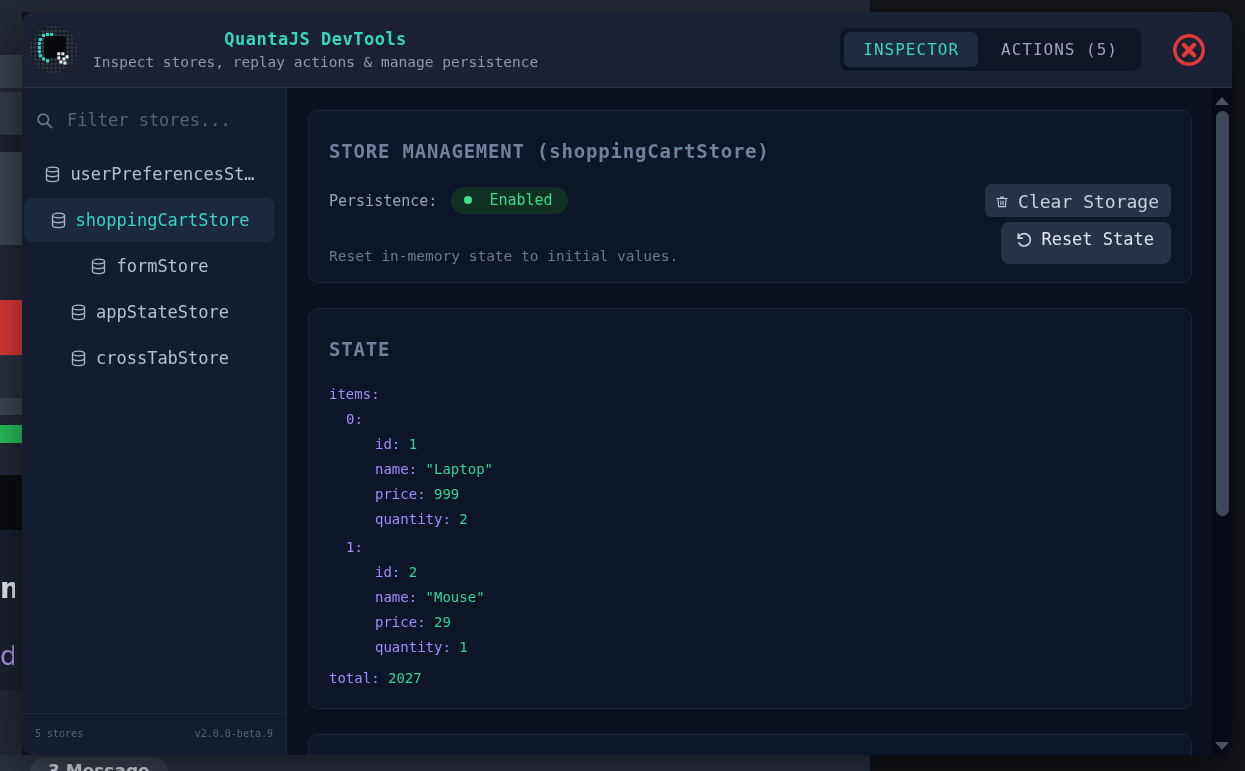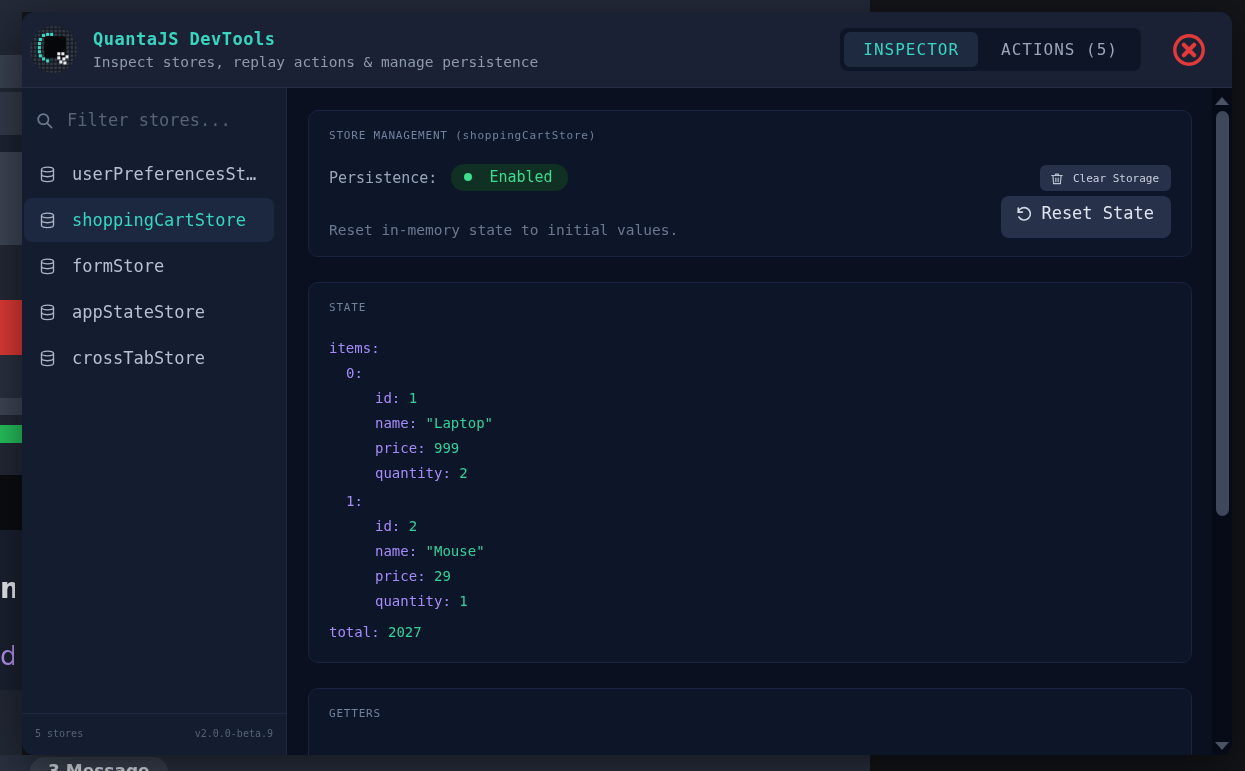--- a/index.html
+++ b/index.html
@@ -30,20 +30,21 @@
     background:#0c1322; border-radius:12px; overflow:hidden;
     display:flex; flex-direction:column;
     box-shadow:0 12px 48px rgba(0,0,0,.55);
   }
 
   
   .hdr {
     height:76px; flex:0 0 76px; background:#1a2134;
     display:flex; align-items:center; gap:15px; padding:0 24px 0 7px;
     border-bottom:1px solid #242e47;
+    text-align:center;
   }
   .hdr-titles { display:flex; flex-direction:column; gap:5px; }
   .hdr-title { color:#38d6c0; font-size:17px; font-weight:bold; letter-spacing:.5px; }
   .hdr-sub   { color:#8e99ad; font-size:14.5px; }
   .hdr-spacer { flex:1; }
   .tab-bar { background:#0d1526; border-radius:8px; padding:4px; display:flex; gap:4px; }
   .tab {
     padding:8px 19px; border-radius:6px; font-size:16px; letter-spacing:1px;
     color:#9aa5b8; cursor:pointer; white-space:nowrap;
   }
@@ -59,59 +60,59 @@
   }
   .filter-row { display:flex; align-items:center; gap:13px; padding:22px 12px 8px 13px; }
   .filter-row svg { flex:0 0 auto; }
   .filter-input {
     background:transparent; border:none; outline:none; width:100%;
     font-family:"DejaVu Sans Mono", monospace; font-size:17px; color:#b6c0d2;
   }
   .filter-input::placeholder { color:#566378; }
   .store-list { flex:1; padding:12px 0 0 0; overflow:hidden; }
   .store-item {
-    display:flex; align-items:center; gap:15px;
+    display:flex; align-items:center; gap:8px;
     margin:2px 12px 2px 2px; padding:12px 14px; border-radius:8px;
     color:#b6c0d2; font-size:17px; cursor:pointer;
-    white-space:nowrap; overflow:hidden;
+    white-space:nowrap; overflow:hidden;justify-content:center;
   }
   .store-item .nm { overflow:hidden; text-overflow:clip; }
   .store-item svg { flex:0 0 auto; color:#a9b4c6; }
   .store-item.active { background:#1c2740; color:#38d6c0; }
   .sb-footer {
     flex:0 0 auto; border-top:1px solid #1e2840;
     display:flex; justify-content:space-between;
     padding:14px 13px 16px 13px; color:#566378; font-size:10px;
   }
 
   .main { flex:1; background:#0a101f; display:flex; min-width:0; }
   .content { flex:1; padding:22px 20px 0 21px; display:flex; flex-direction:column; gap:25px; overflow:hidden; }
 
   .card {
     background:#0d1529; border:1px solid #1a2340; border-radius:10px;
     padding:18px 20px; flex:0 0 auto;
   }
-  .card-title { color:#71819e; font-size:11px; font-weight:normal; letter-spacing:.8px; }
+  .card-title { color:#71819e; font-size:19px; font-weight:bold; letter-spacing:.8px;margin-top:11px; }
 
   
   .mg-row1 { margin-top:22px; display:flex; align-items:center; justify-content:space-between; }
   .mg-left { display:flex; align-items:center; gap:14px; }
   .mg-label { color:#9aa6bb; font-size:15px; }
   .badge {
     display:inline-flex; align-items:center; gap:17px;
     background:#103023; border-radius:13px; padding:4px 15px 5px 13px;
     color:#3ddc8e; font-size:15px;
   }
   .badge .dot { width:8px; height:8px; border-radius:50%; background:#3ddc8e; }
   .btn {
     display:inline-flex; align-items:center; gap:9px; cursor:pointer;
     background:#28314a; color:#c8d0de; border:none; border-radius:6px;
     font-family:"DejaVu Sans Mono", monospace;
   }
-  .btn-clear { font-size:11px; padding:7px 12px 5px 10px; }
+  .btn-clear { font-size:18px; padding:7px 12px 5px 10px; }
   .btn-reset { font-size:17px; padding:7px 17px 15px 14px; border-radius:8px; color:#dfe5ee; }
   .mg-row2 { margin-top:5px; display:flex; align-items:flex-end; justify-content:space-between; }
   .mg-desc { color:#6b7890; font-size:14.5px; }
 
   
   .code { margin-top:21px; font-size:14px; color:#a78bfa;text-align:center; }
   .code-line { height:25px; display:flex; align-items:center; white-space:pre; }
   .code-line .k { color:#a78bfa; }
   .code-line .v { color:#34d399; }
   .ind-0 { padding-left:0; } .ind-1 { padding-left:17px; } .ind-2 { padding-left:46px; }

